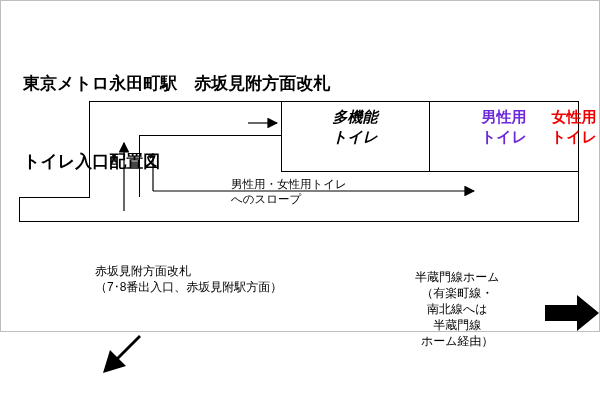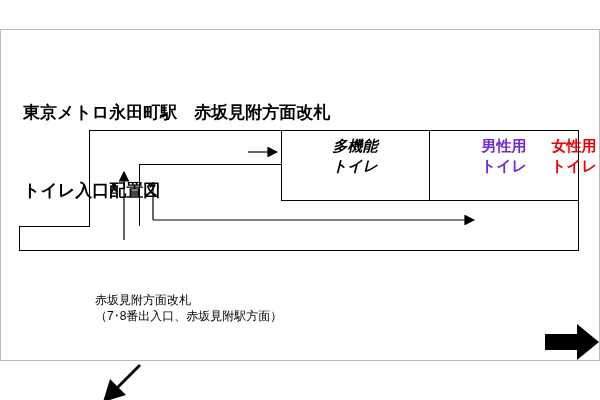--- a/index.html
+++ b/index.html
@@ -13,21 +13,20 @@
     font-family: "Liberation Sans", sans-serif;
     color: #000000;
     overflow: hidden;
   }
   #root {
     position: relative;
     width: 600px;
     height: 332px;
     border: 1px solid #bdbdbd;
     box-sizing: border-box;
-    margin-top: 29px;
   }
 
   .title-block {
     position: absolute;
     left: 22px;
     top: 18px;
     font-size: 17px;
     line-height: 26px;
     font-weight: 700;
     white-space: pre;
@@ -130,40 +129,47 @@
     <div class="wall v" style="left:120px; top:42px; height:62px;"></div>
     <div class="wall h" style="left:120px; top:42px; width:142px;"></div>
 
     <div class="room-label black" style="left:262px; top:14px; width:148px;font-style:italic;">多機能
 トイレ</div>
     <div class="room-label blue" style="left:410px; top:14px; width:150px;">男性用
 トイレ</div>
     <div class="room-label red" style="left:500px; top:14px; width:110px;">女性用
 トイレ</div>
 
+    <div class="callout thin" style="left:212px; top:84px;">男性用・女性用トイレ
+へのスロープ</div>
 
     <svg id="plan-arrows" width="560" height="140">
       <defs>
         <marker id="ah" markerWidth="9" markerHeight="9" refX="8" refY="4.5" orient="auto">
           <path d="M0,0 L9,4.5 L0,9 z" fill="#000000"></path>
         </marker>
       </defs>
 
       <line x1="229" y1="30" x2="258" y2="30" stroke="#000000" stroke-width="1.2" marker-end="url(#ah)"></line>
 
       <line x1="105" y1="118" x2="105" y2="50" stroke="#000000" stroke-width="1.2" marker-end="url(#ah)"></line>
 
       <line x1="134" y1="98" x2="455" y2="98" stroke="#000000" stroke-width="1.2" marker-end="url(#ah)"></line>
       <line x1="134" y1="98" x2="134" y2="60" stroke="#000000" stroke-width="1.2"></line>
     </svg>
   </div>
 
   <div class="caption" id="caption-left">赤坂見附方面改札
 （7･8番出入口、赤坂見附駅方面）</div>
 
+  <div class="caption" id="caption-right">半蔵門線ホーム
+（有楽町線・
+南北線へは
+半蔵門線
+ホーム経由）</div>
 
   <svg class="big-arrow" id="arrow-left" width="60" height="60" viewBox="0 0 60 60" style="left:92px; top:322px;">
     <path d="M46,12 L24,34 L33,43 L10,50 L17,27 L26,36 L48,14 Z" fill="#000000"></path>
   </svg>
 
   <svg class="big-arrow" id="arrow-right" width="60" height="40" viewBox="0 0 60 40" style="left:542px; top:292px;">
     <path d="M2,12 L34,12 L34,2 L56,20 L34,38 L34,28 L2,28 Z" fill="#000000"></path>
   </svg>
 
 </div>

